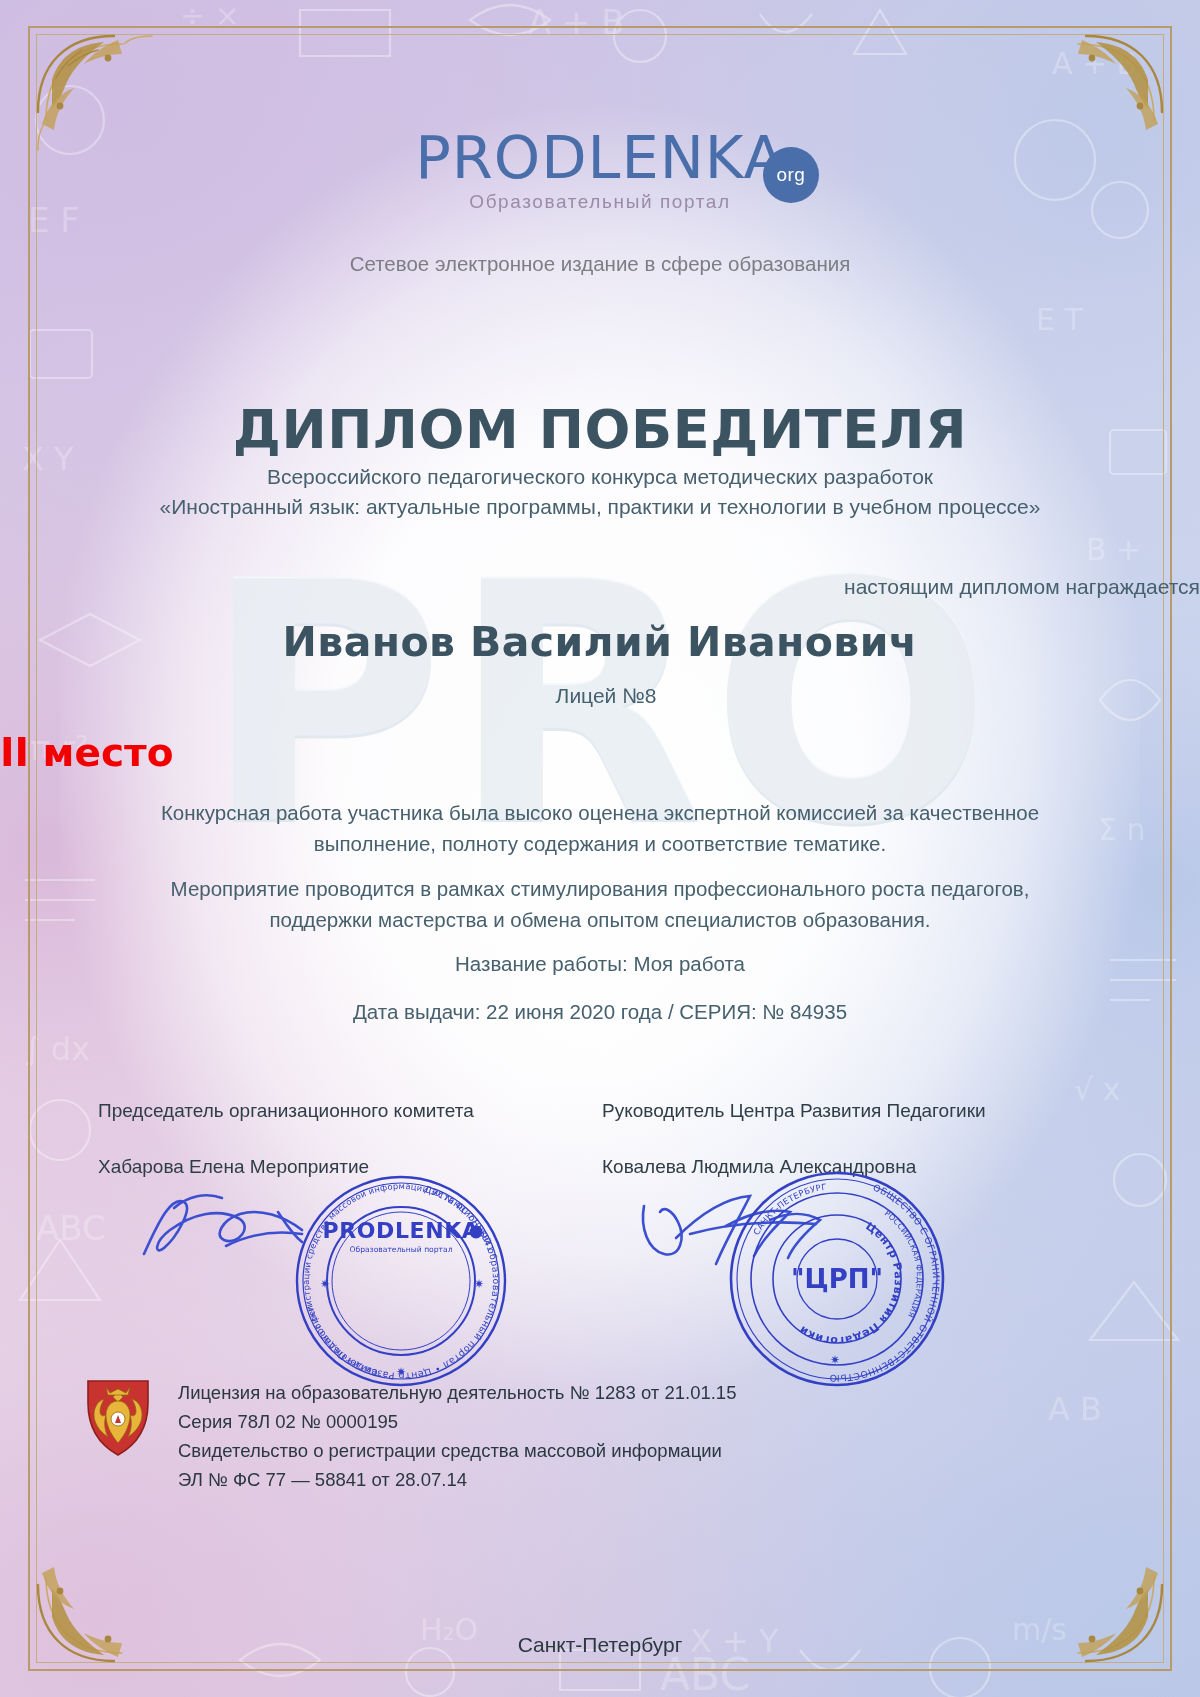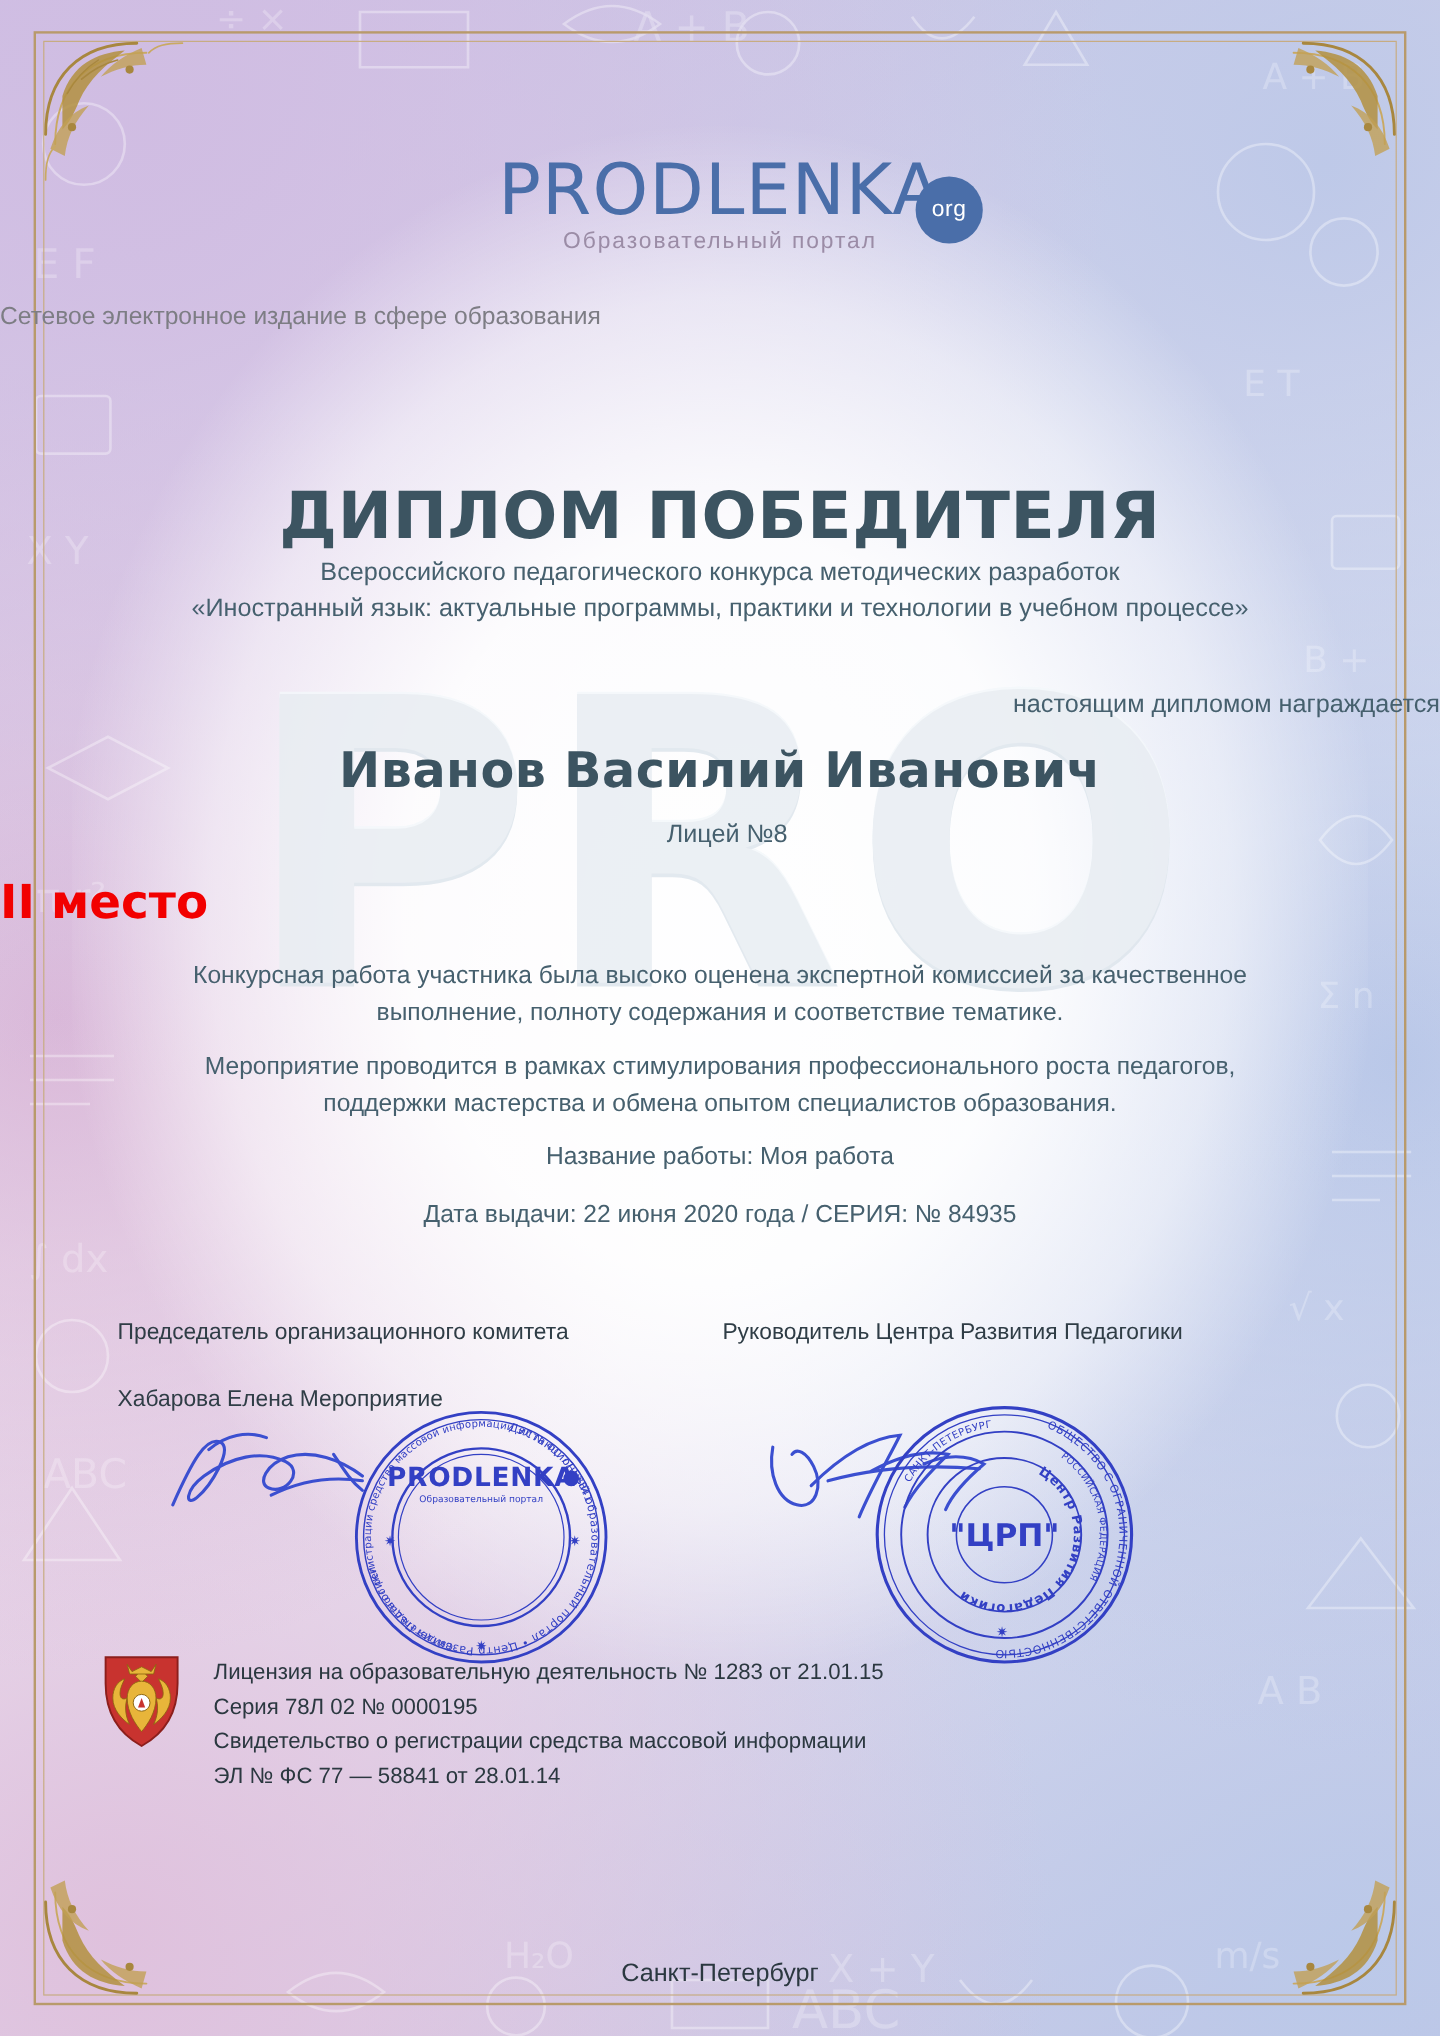--- a/index.html
+++ b/index.html
@@ -63,21 +63,21 @@
     text-align:center;
   }
   #org-badge{
     position:absolute;right:-34px;bottom:-16px;
     width:56px;height:56px;border-radius:50%;
     background:#4a6ea9;color:#fff;font-size:19px;
     display:flex;align-items:center;justify-content:center;
     letter-spacing:.5px;
   }
   #tagline{
-    position:absolute;top:252px;left:0;right:0;text-align:left;
+    position:absolute;top:252px;left:0;right:0;text-align:center;
     font-size:20.5px;color:#7d7d84;
   }
 
   #title{
     position:absolute;top:398px;left:0;right:0;text-align:center;
     font-size:54px;font-weight:700;color:#3c5461;letter-spacing:.6px;
     font-family:"DejaVu Sans",sans-serif;
   }
   .sub-line{
     position:absolute;left:120px;right:120px;text-align:center;
@@ -306,20 +306,21 @@
             <path d="M48 36 C62 24 80 20 96 26"></path>
             <path d="M100 74 C124 62 150 58 176 62"></path>
             <path d="M152 40 C160 52 166 62 176 70"></path>
           </g>
         </svg>
       </div>
     </div>
 
     <div class="sig-col" id="sig-right">
       <div class="sig-role">Руководитель Центра Развития Педагогики</div>
+      <div class="sig-name">Ковалева Людмила Александровна</div>
       <div class="sig-scribble">
         <svg viewBox="0 0 240 120">
           <g fill="none" stroke="#3b4fd0" stroke-width="2.6" stroke-linecap="round">
             <path d="M14 34 C10 56 18 78 34 82 C50 86 56 66 48 50 C42 38 34 34 30 40"></path>
             <path d="M46 66 C70 42 96 26 120 24 C110 44 96 68 86 92"></path>
             <path d="M96 54 C118 42 140 36 160 40 C146 54 132 68 124 84"></path>
             <path d="M140 48 C158 40 176 40 190 48 C176 60 164 72 158 86"></path>
             <path d="M60 62 C96 52 140 48 186 52"></path>
           </g>
         </svg>
@@ -401,19 +402,19 @@
         </g>
         <circle cx="36" cy="46" r="7" fill="#fff" stroke="#8a6410" stroke-width="0.8"></circle>
         <path d="M33 50 l3 -8 3 8z" fill="#c8332f"></path>
       </svg>
     </div>
 
     <div id="license">
       <div>Лицензия на образовательную деятельность № 1283 от 21.01.15</div>
       <div>Серия 78Л 02 № 0000195</div>
       <div>Свидетельство о регистрации средства массовой информации</div>
-      <div>ЭЛ № ФС 77 — 58841 от 28.01.14</div>
+      <div>ЭЛ № ФС 77 — 58841 от 28.07.14</div>
     </div>
 
     <div id="city">Санкт-Петербург</div>
 
   </div>
 </div>
 
 </body></html>

